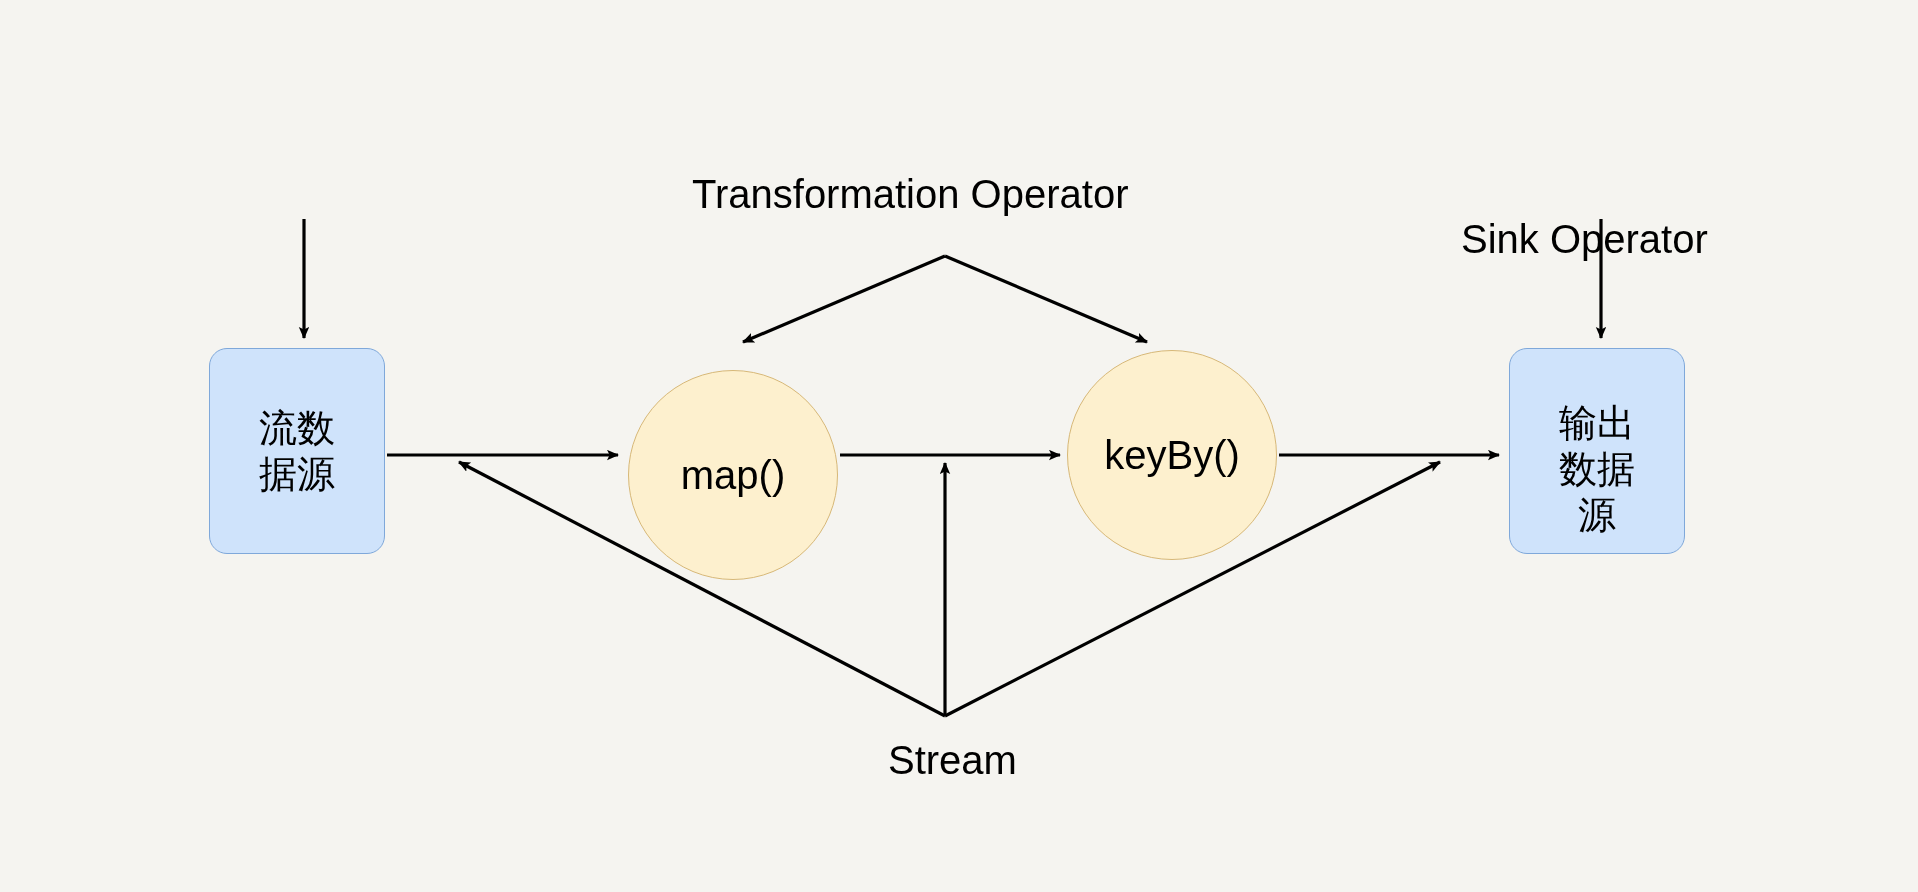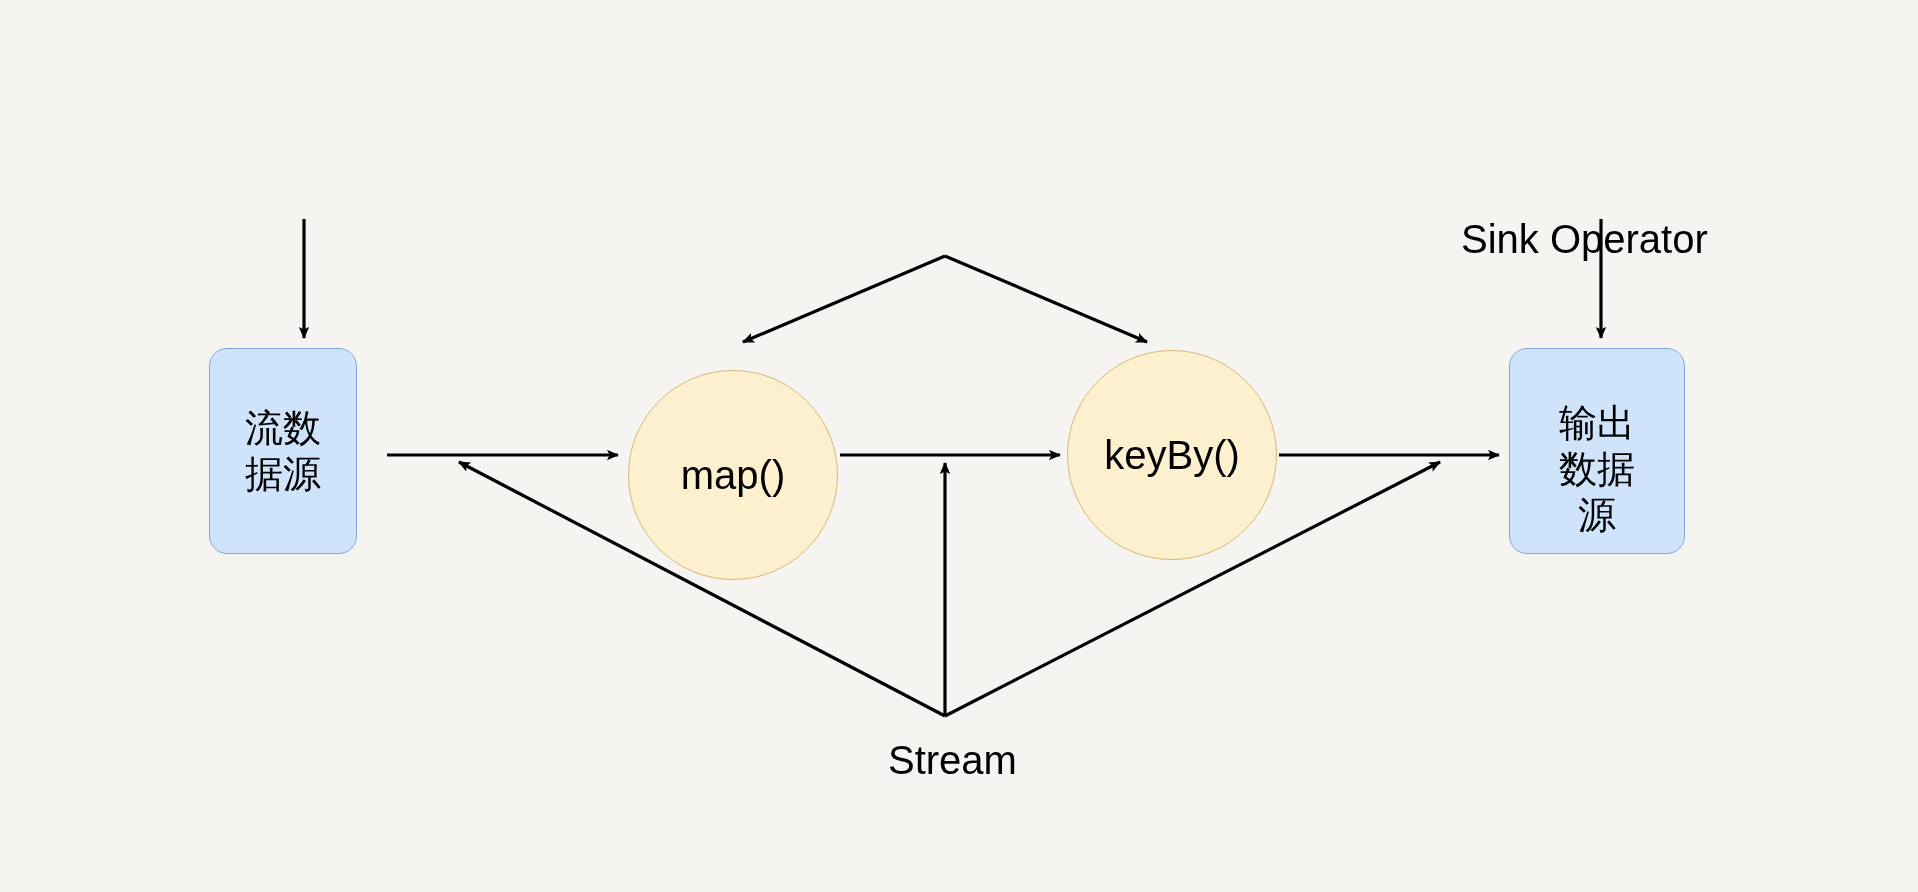--- a/index.html
+++ b/index.html
@@ -114,21 +114,21 @@
 
     <g>
       <line x1="945" y1="716" x2="945" y2="463" stroke="#000000" stroke-width="3.2" marker-end="url(#arrowEnd)"></line>
     </g>
 
     <g>
       <line x1="945" y1="716" x2="1440" y2="462" stroke="#000000" stroke-width="3.2" marker-end="url(#arrowEnd)"></line>
     </g>
   </svg>
 
-  <div class="shape-box" style="left:209px; top:348px; width:148px; height:206px;padding-left:40px;">
+  <div class="shape-box" style="left:209px; top:348px; width:176px; height:206px;padding-left:40px;">
     <div class="node-label box-label" style="left:0; top:0; right:0; bottom:0; flex-direction:column;">
       <span>流数</span>
       <span>据源</span>
     </div>
   </div>
 
   <div class="shape-circle" style="left:628px; top:370px; width:210px; height:210px;">
     <div class="node-label circle-label" style="left:0; top:0; right:0; bottom:0;">
       <span>map()</span>
     </div>
@@ -142,18 +142,19 @@
 
   <div class="shape-box" style="left:1509px; top:348px; width:176px; height:206px;">
     <div class="node-label box-label" style="left:0; top:0; right:0; bottom:0; flex-direction:column;margin-top:36px;">
       <span>输出</span>
       <span>数据</span>
       <span>源</span>
     </div>
   </div>
 
 
+  <div class="annot" style="left:692px; top:170px;">Transformation Operator</div>
 
   <div class="annot" style="left:1461px; top:170px;margin-top:45px;">Sink Operator</div>
 
   <div class="annot" style="left:888px; top:736px;">Stream</div>
 
 </div>
 
 </body></html>

